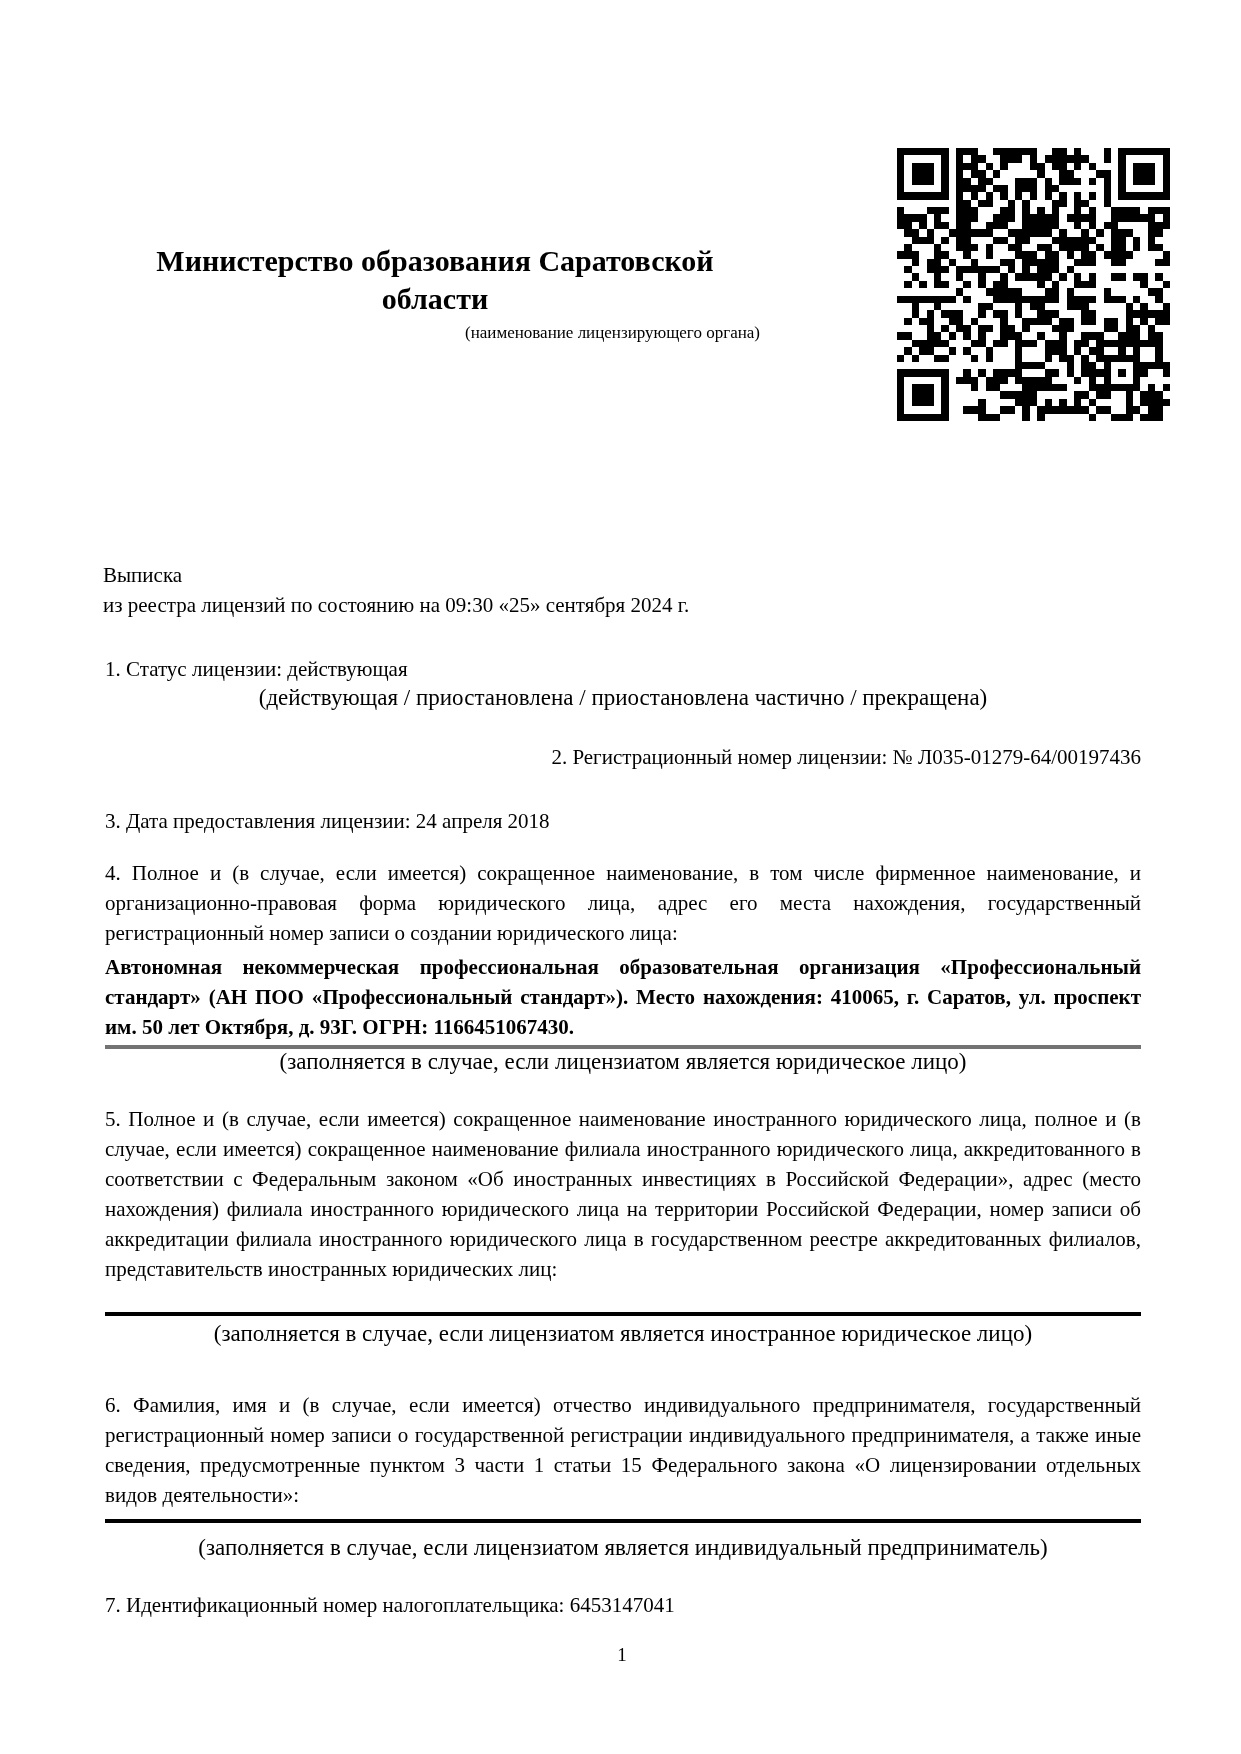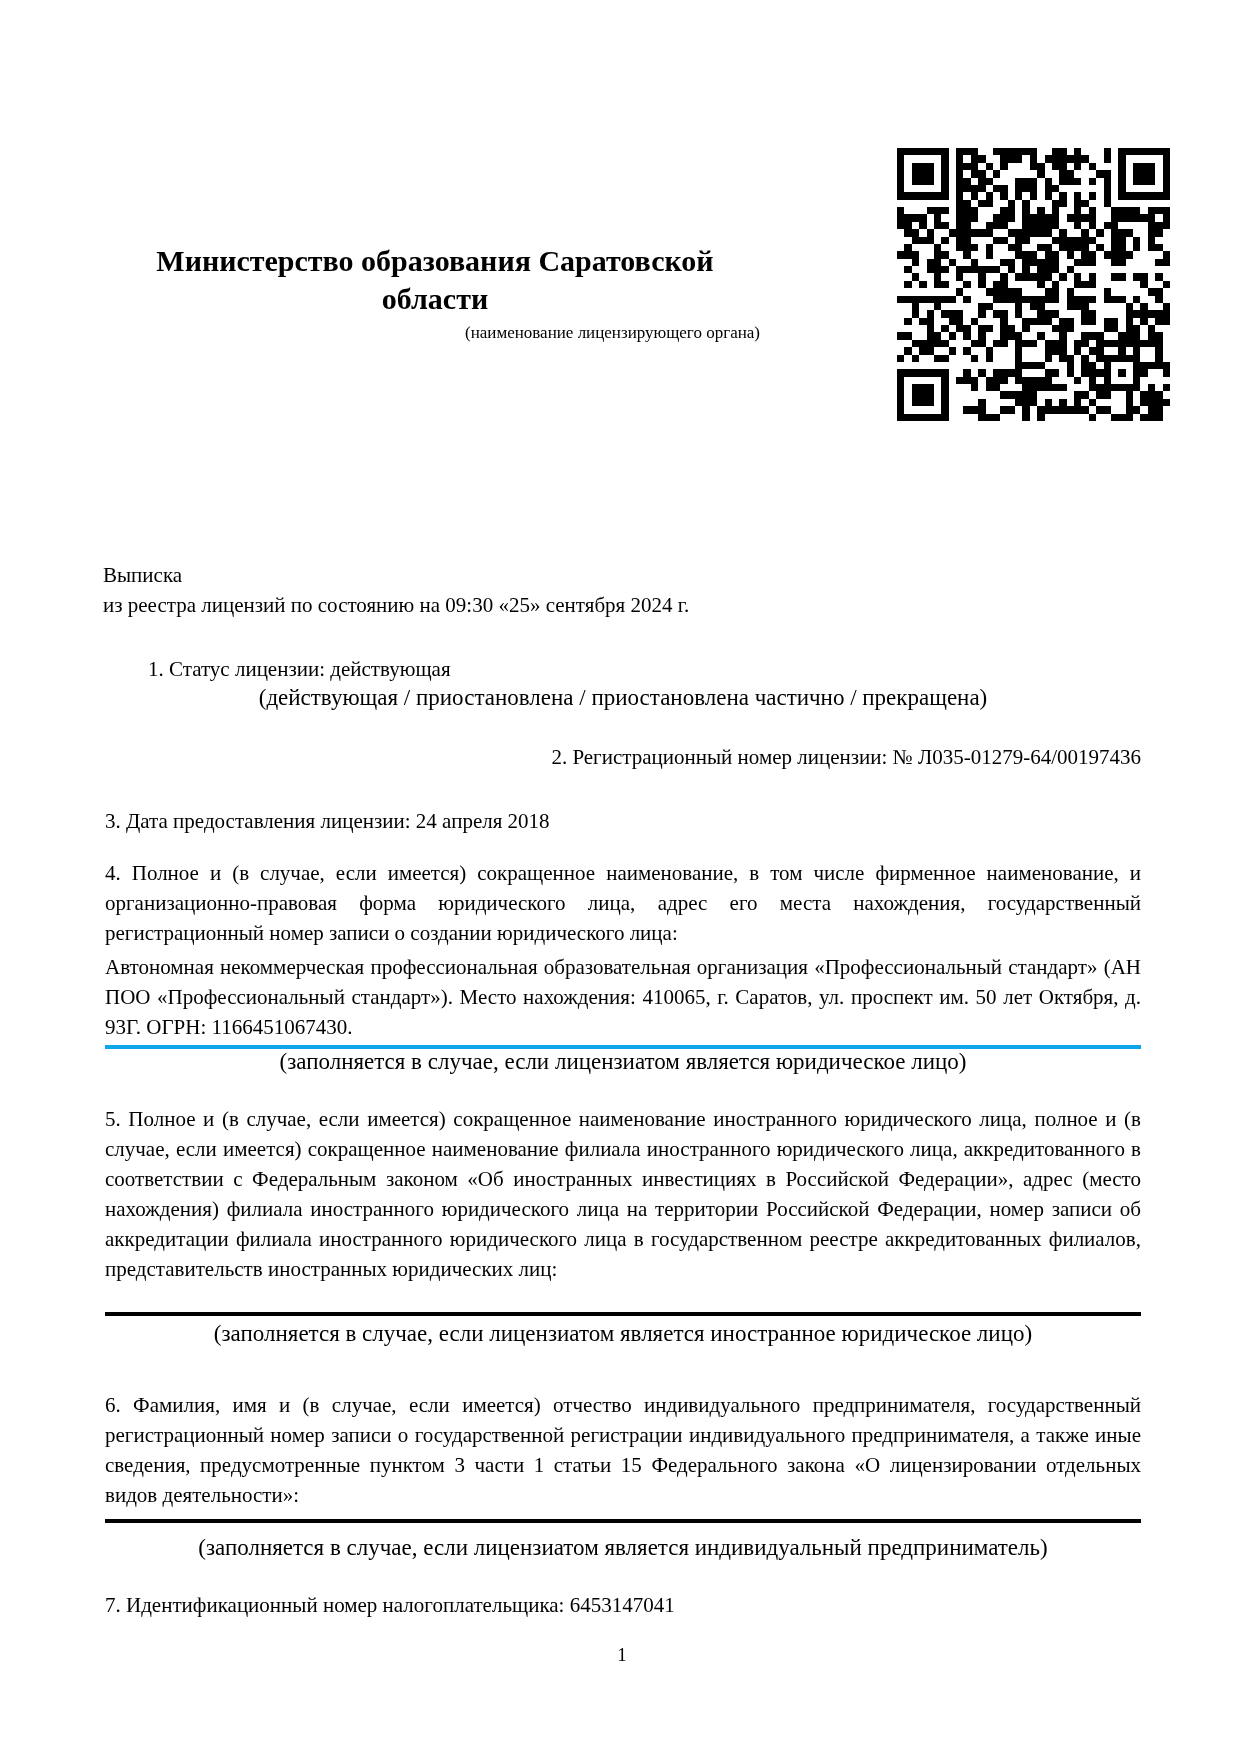--- a/index.html
+++ b/index.html
@@ -65,42 +65,43 @@
 
   .field-caption {
     left: 105px;
     width: 1036px;
     text-align: center;
     font-size: 23px;
     line-height: 20px;
   }
 
   .filled-underlined {
-    border-bottom: 4px solid #0ea5e9;
+    border-bottom: 4px solid #737373;
     padding-bottom: 3px;
+    font-weight: bold;
   }
   .rule {
     left: 105px;
     width: 1036px;
     height: 0;
     border: none;
     border-top: 4px solid #000000;
     margin: 0;
   }
 
   .page-number {
     top: 1644px;
     left: 103px;
     width: 1038px;
     text-align: center;
     font-size: 19px;
   }
 
   
-  .t-item1   { top: 654px; margin-left: 43px; }
+  .t-item1   { top: 654px; }
   .t-cap1    { top: 688px; }
   .t-item2   { top: 742px; text-align: right; }
   .t-item3   { top: 806px; }
   .t-item4   { top: 858px; }
   .t-item4v  { top: 952px; }
   .t-cap4    { top: 1052px; }
   .t-item5   { top: 1104px; }
   .t-rule5   { top: 1312px; }
   .t-cap5    { top: 1324px; }
   .t-item6   { top: 1382px; margin-top: 8px; }

